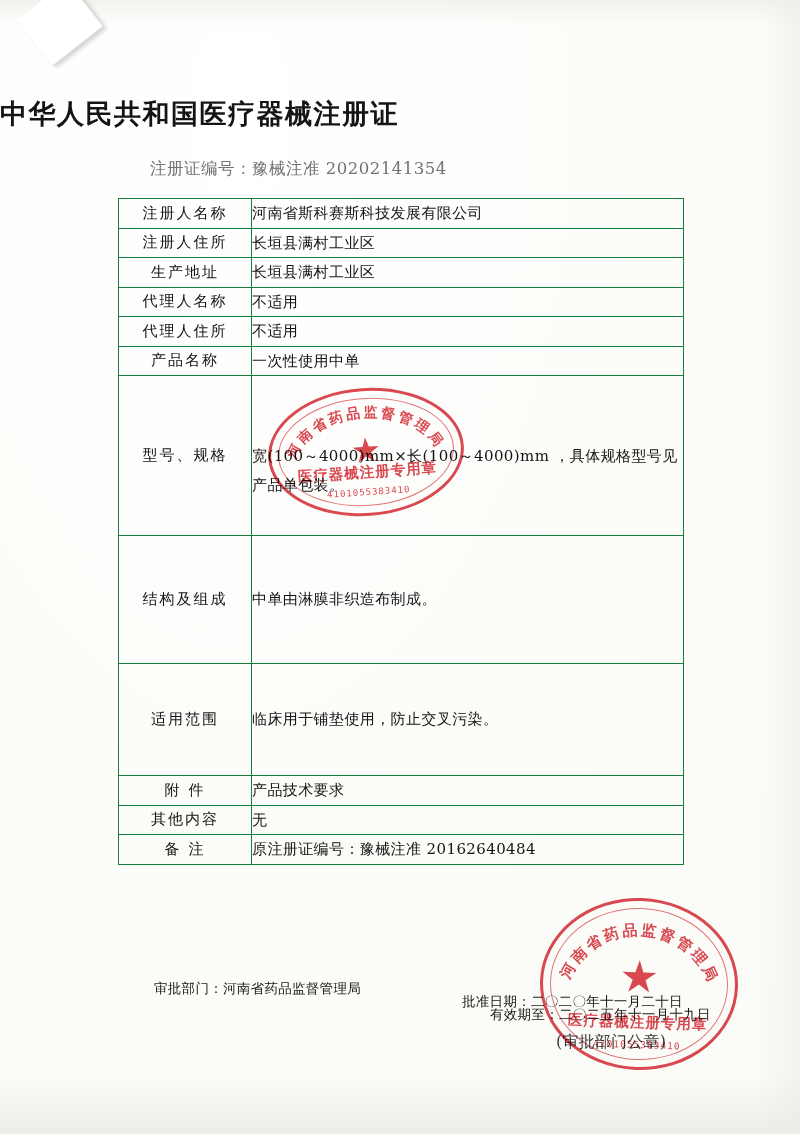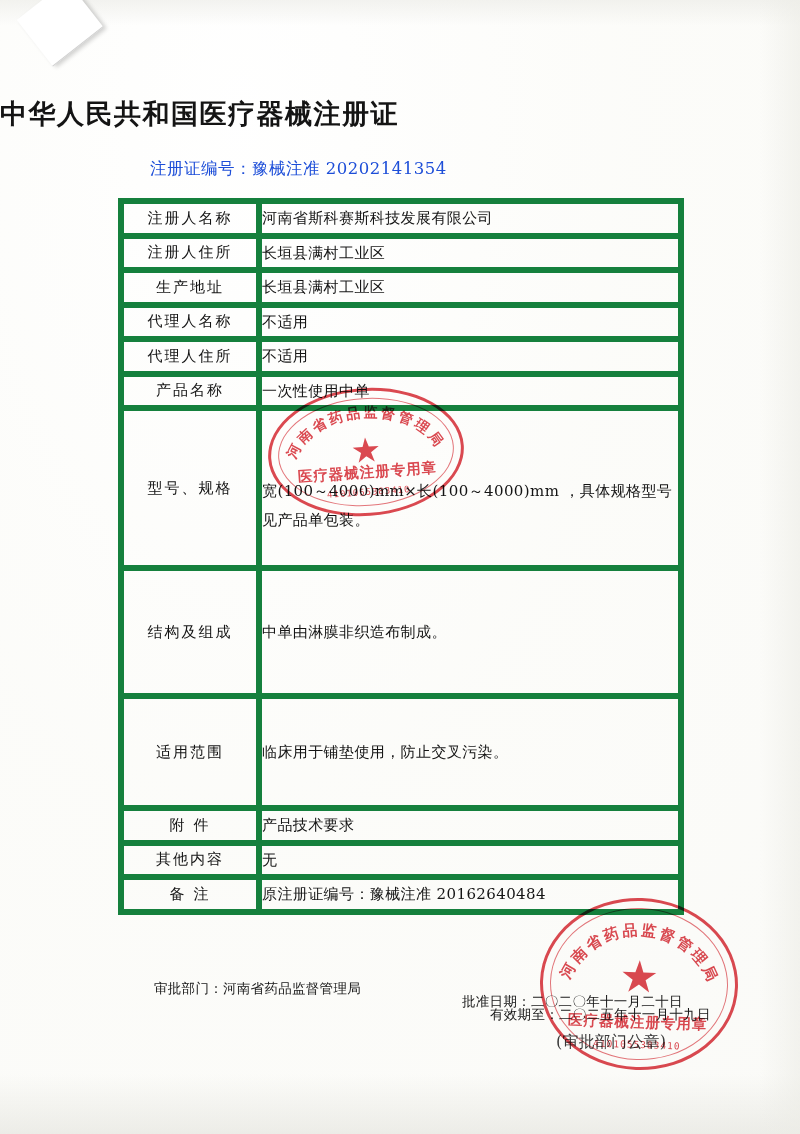--- a/index.html
+++ b/index.html
@@ -80,34 +80,34 @@
     letter-spacing: 1.5px;
     font-family: "DejaVu Serif", "Liberation Serif", serif;
     color: #141414;
   }
   .cert-no {
     position: absolute;
     top: 158px;
     left: 150px;
     font-size: 16.5px;
     font-family: "DejaVu Serif", "Liberation Serif", serif;
-    color: #1d4ed8;
+    color: #737373;
     letter-spacing: .5px;
   }
 
   table.cert {
     position: absolute;
     top: 198px;
     left: 118px;
     width: 566px;
     border-collapse: collapse;
     table-layout: fixed;
   }
   table.cert td {
-    border: 6px solid #15803d;
+    border: 1px solid #15803d;
     padding: 0;
     vertical-align: middle;
     font-family: "DejaVu Serif", "Liberation Serif", serif;
     font-size: 15px;
     color: #141414;
   }
   td.label {
     width: 132px;
     text-align: center;
     letter-spacing: 2px;

